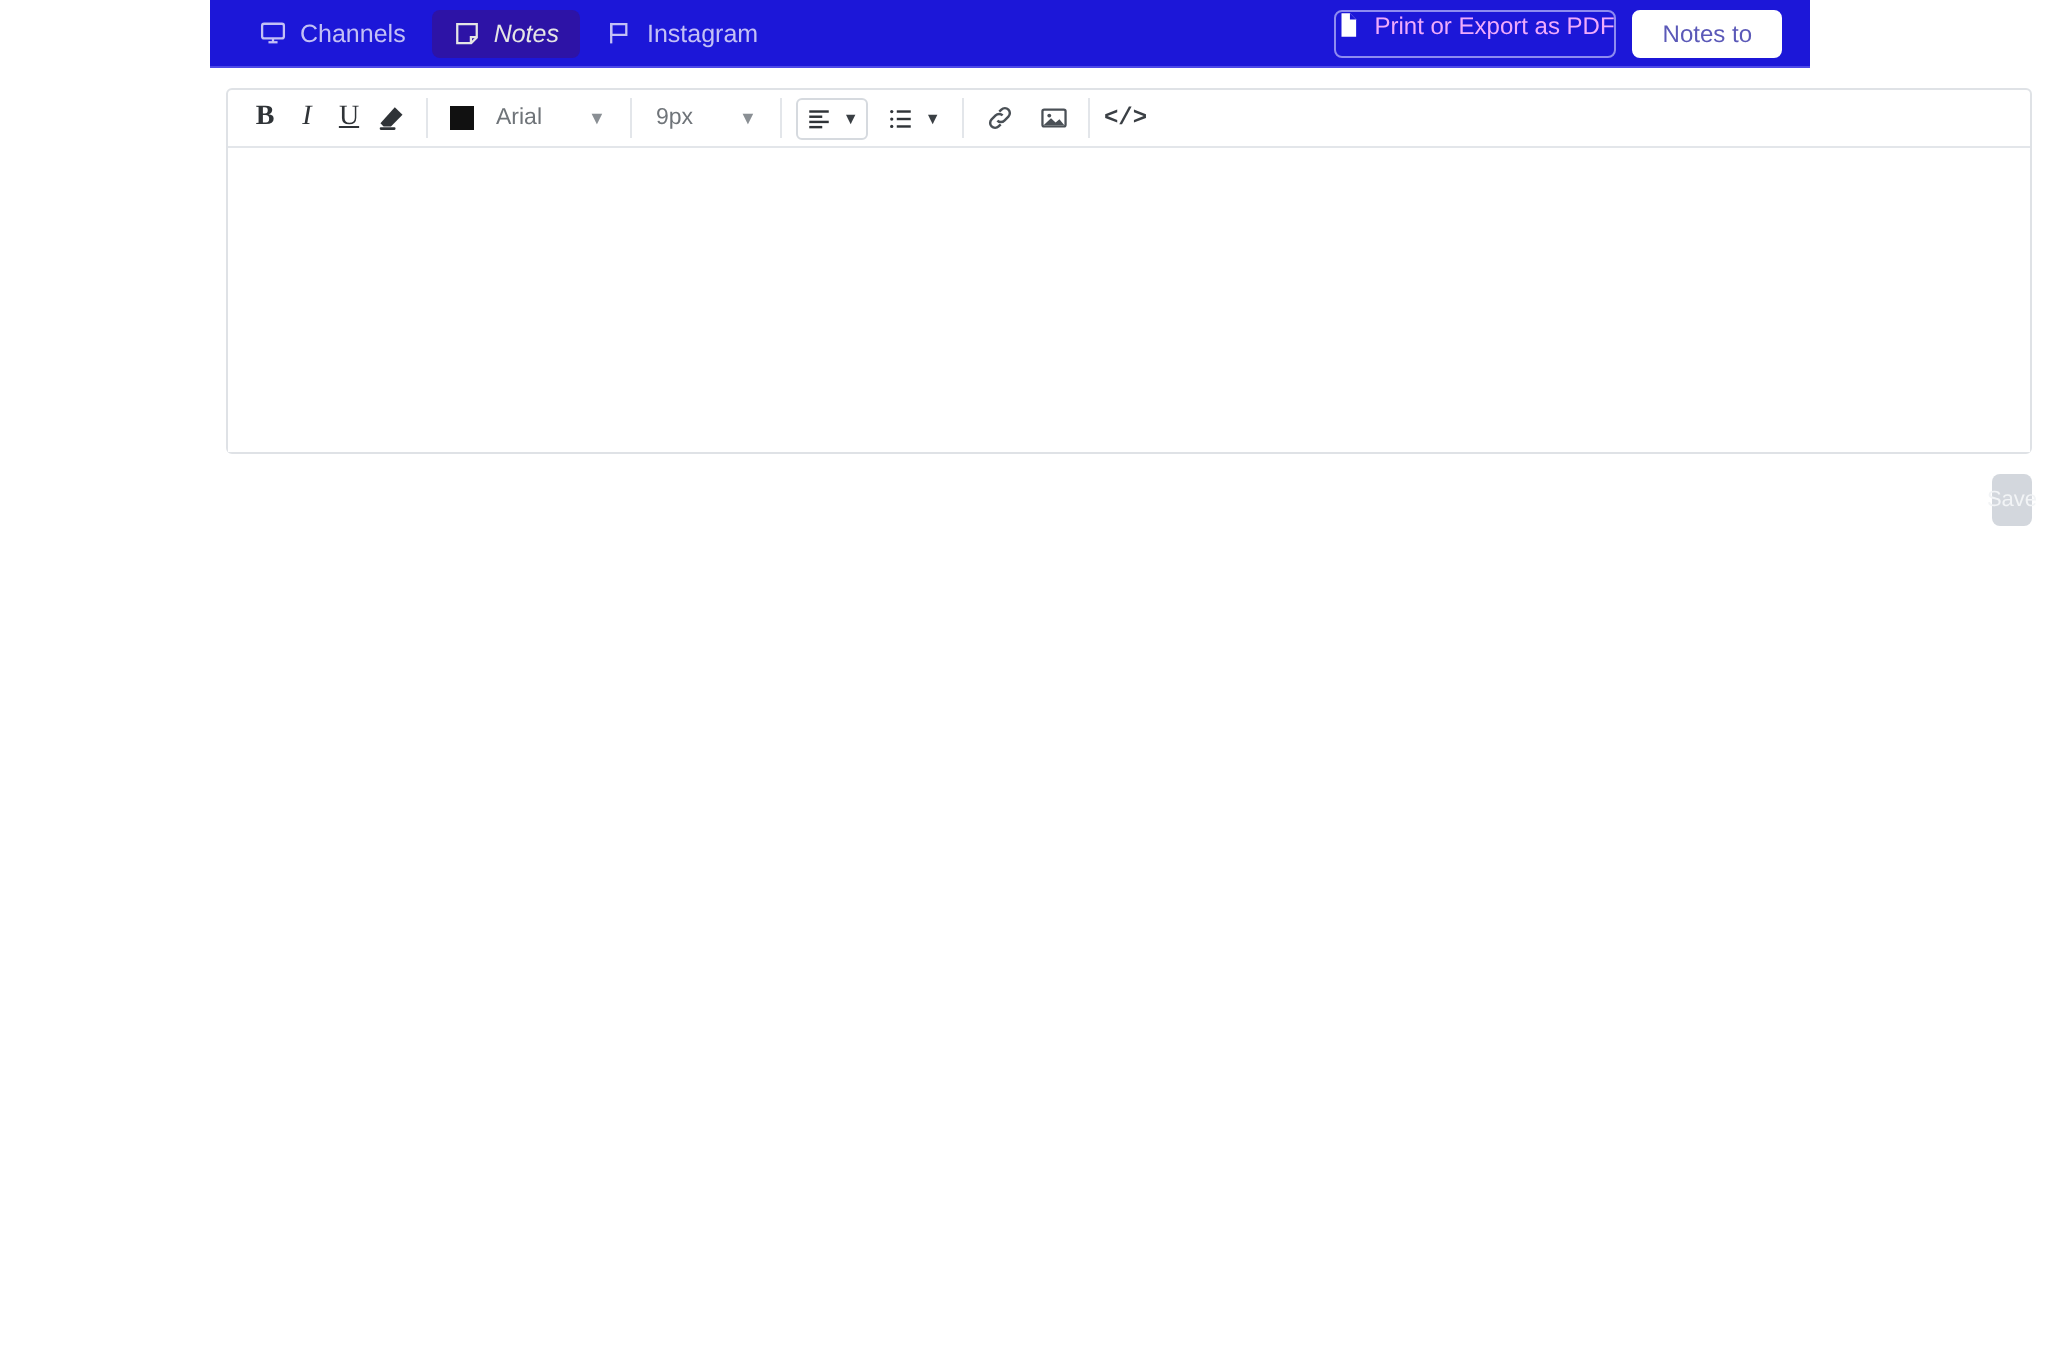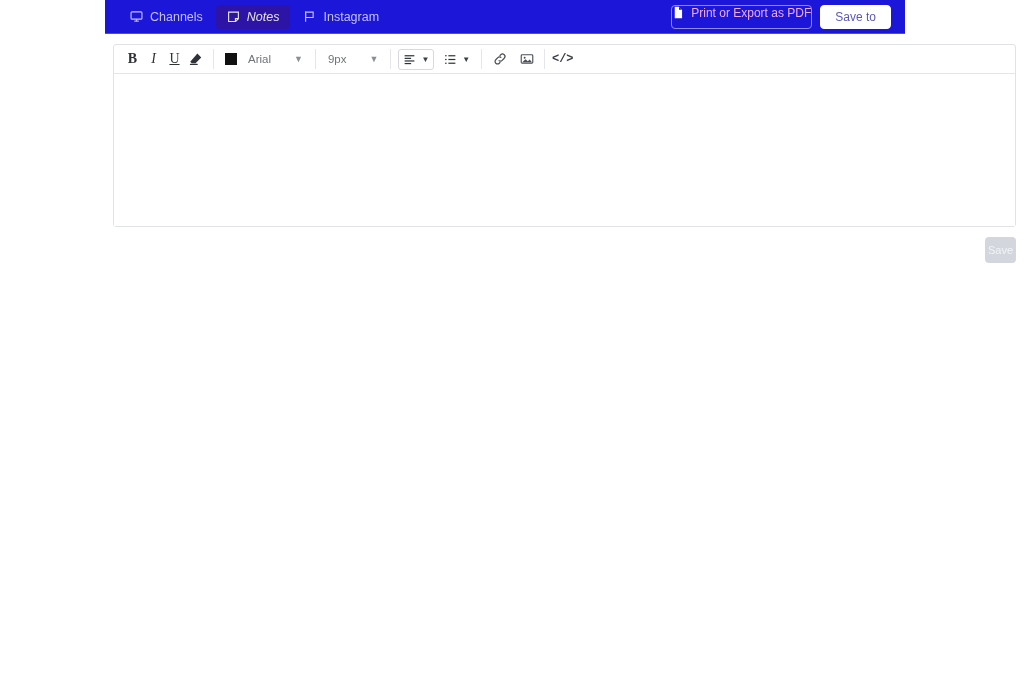--- a/index.html
+++ b/index.html
@@ -129,21 +129,21 @@
   }
   .tb-select .chev { color: #8a8f94; font-size: 9px; }
   .tb-dd {
     display: flex; align-items: center; gap: 5px; height: 21px; padding: 0 4px;
     cursor: pointer; color: #3a3f44;
   }
   .tb-dd.boxed { border: 1px solid #d6dadf; border-radius: 3px; }
   #editor-body { height: 152px; background: #ffffff; cursor: text; }
   #save-row { display: flex; justify-content: flex-end; margin-top: 10px; }
   #save-btn {
-    width: 31px; height: 26px; border-radius: 4px; background: #d3d7dd;
+    width: 20px; height: 26px; border-radius: 4px; background: #d3d7dd;
     color: #f2f4f6; font-size: 11px; display: flex; align-items: center;
     justify-content: center; cursor: default; border: none;
   }
   svg { display: block; }
 </style>
 </head>
 <body>
 
 <div id="app">
 
@@ -191,21 +191,21 @@
         <span class="ic">
           <svg width="12" height="13" viewBox="0 0 14 16" fill="#ffffff">
             <path d="M3 0.8h5.2L12 4.6V15.2H3z"></path>
             <path d="M8.2 0.8v3.8H12" fill="#1c17d8"></path>
           </svg>
         </span>
         <span>Print or Export as PDF</span>
       </div>
 
       <div class="btn-moveto">
-        <span>Save to</span>
+        <span>Notes to</span>
       </div>
 
     </div>
   </div>
 
   <div id="editor-wrap">
 
     <div id="editor-box">
 
       <div id="toolbar">

